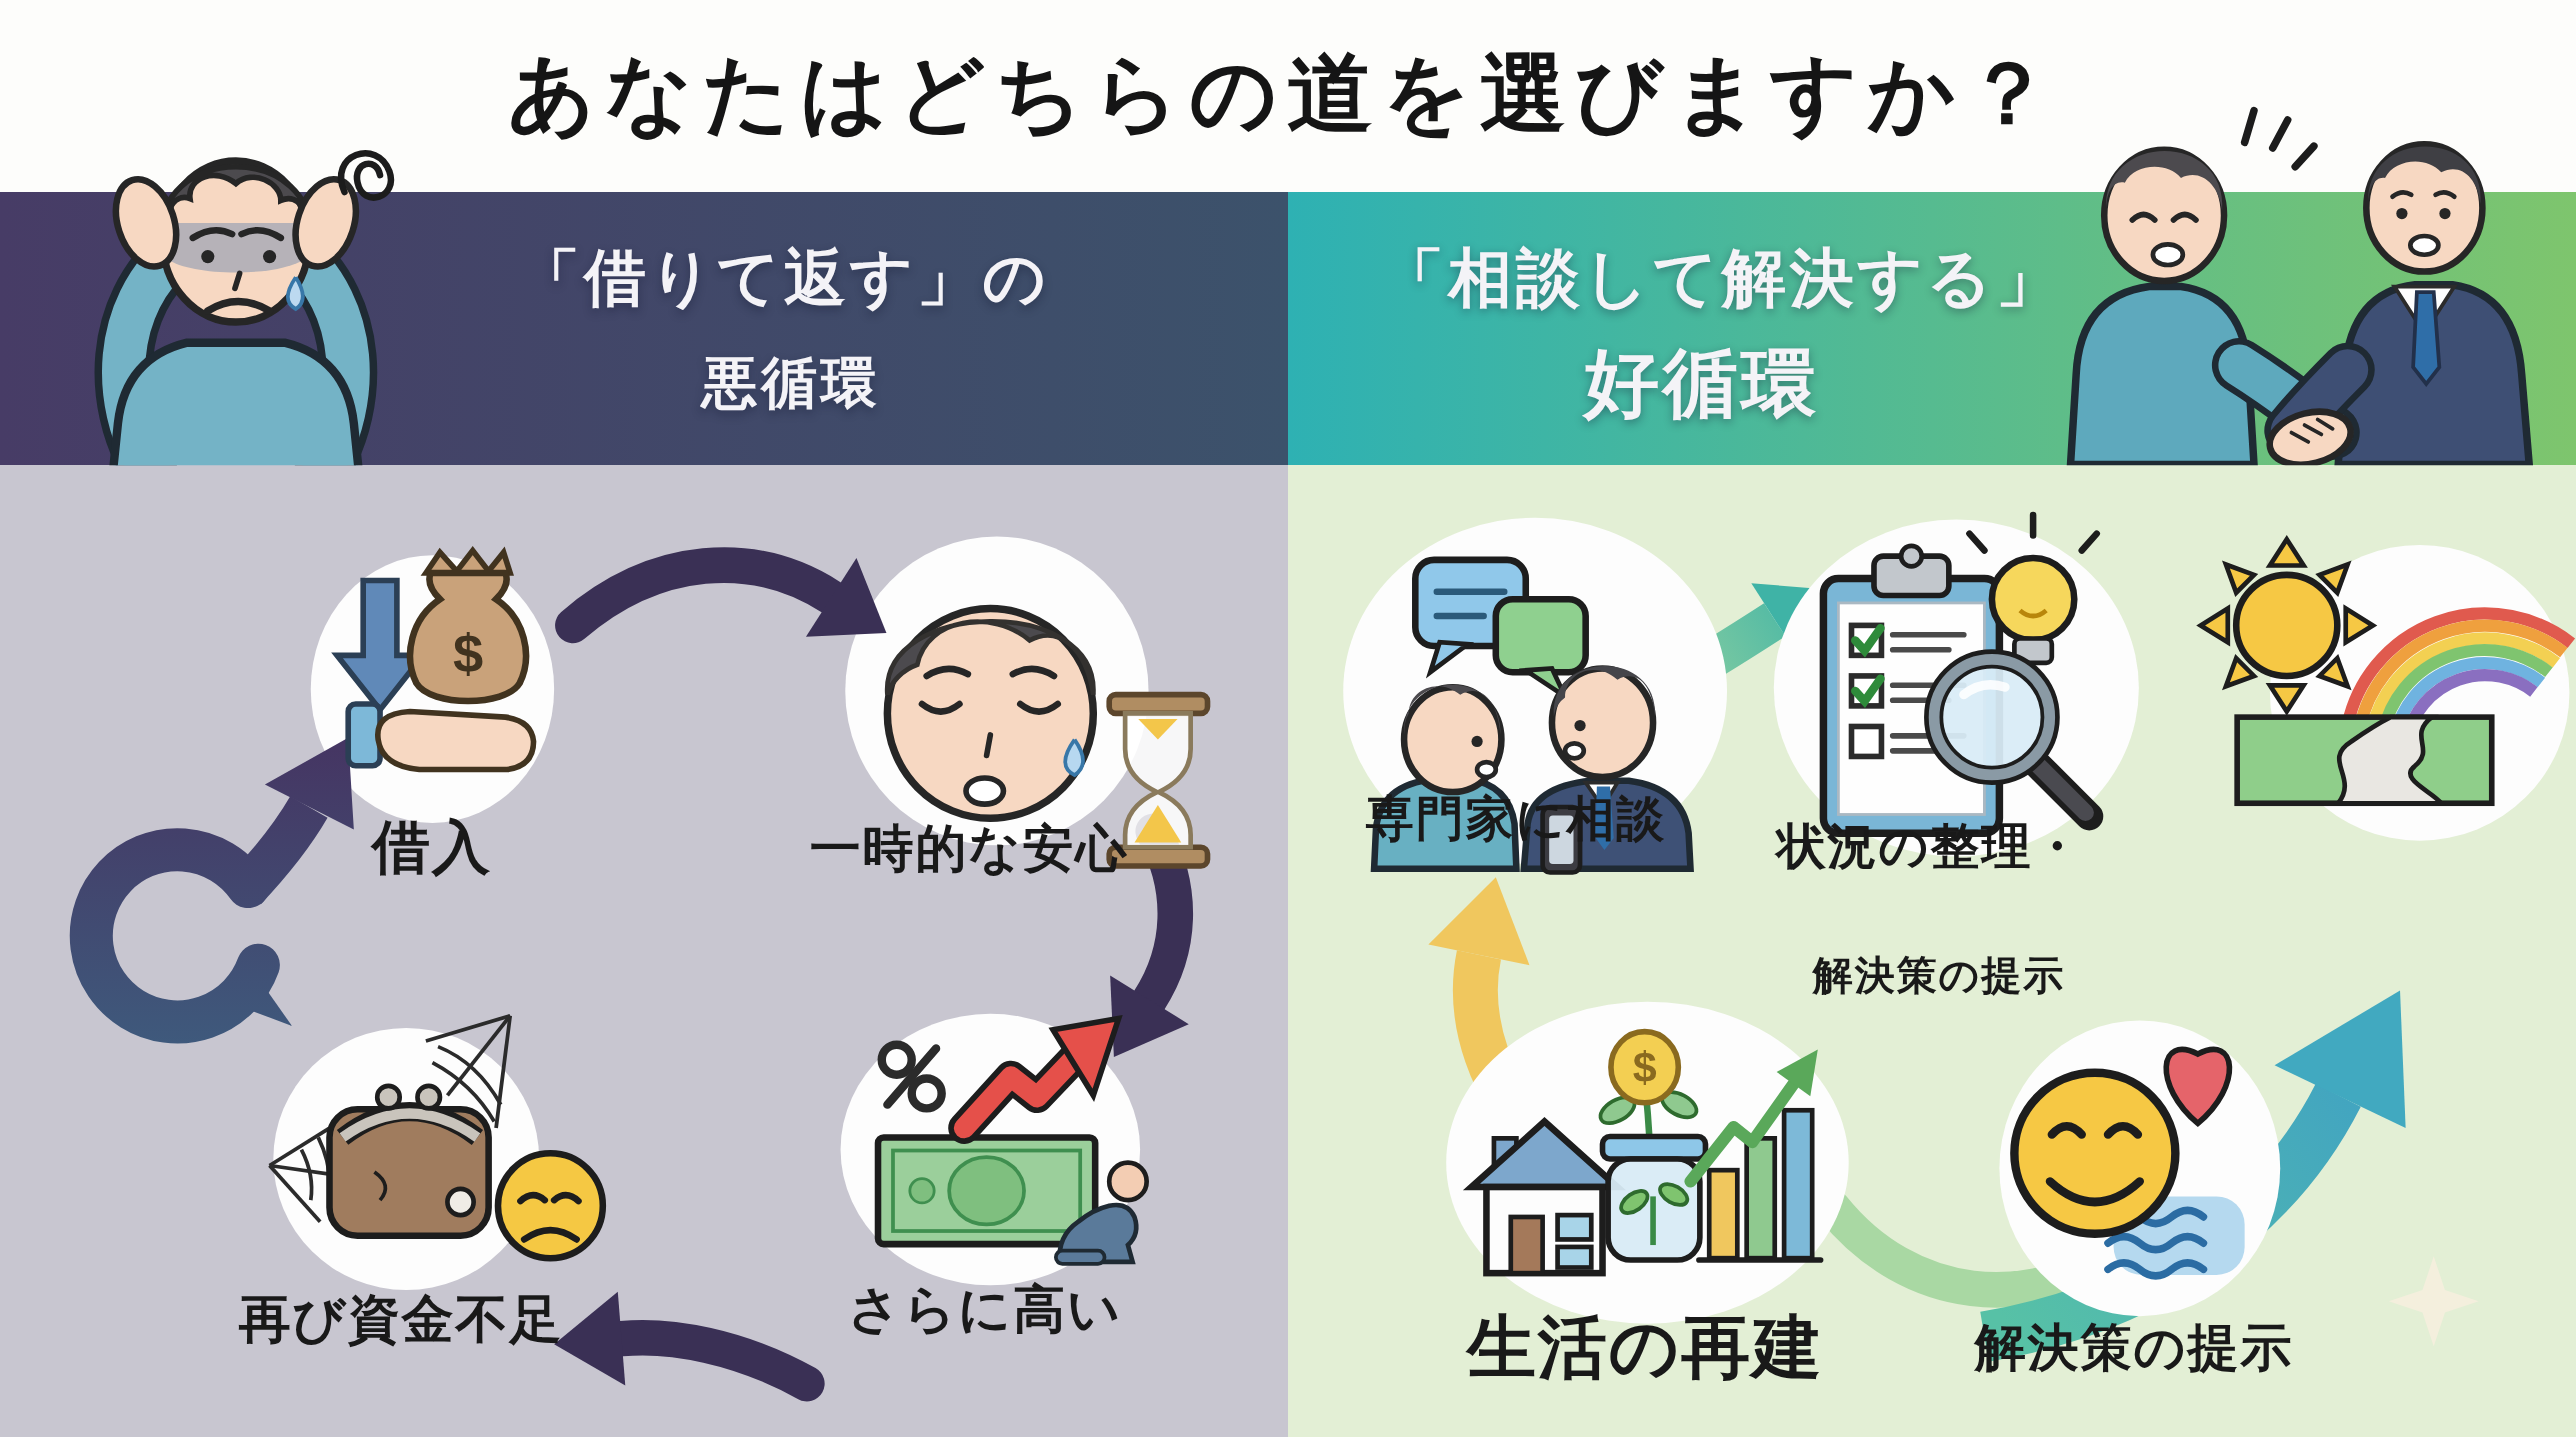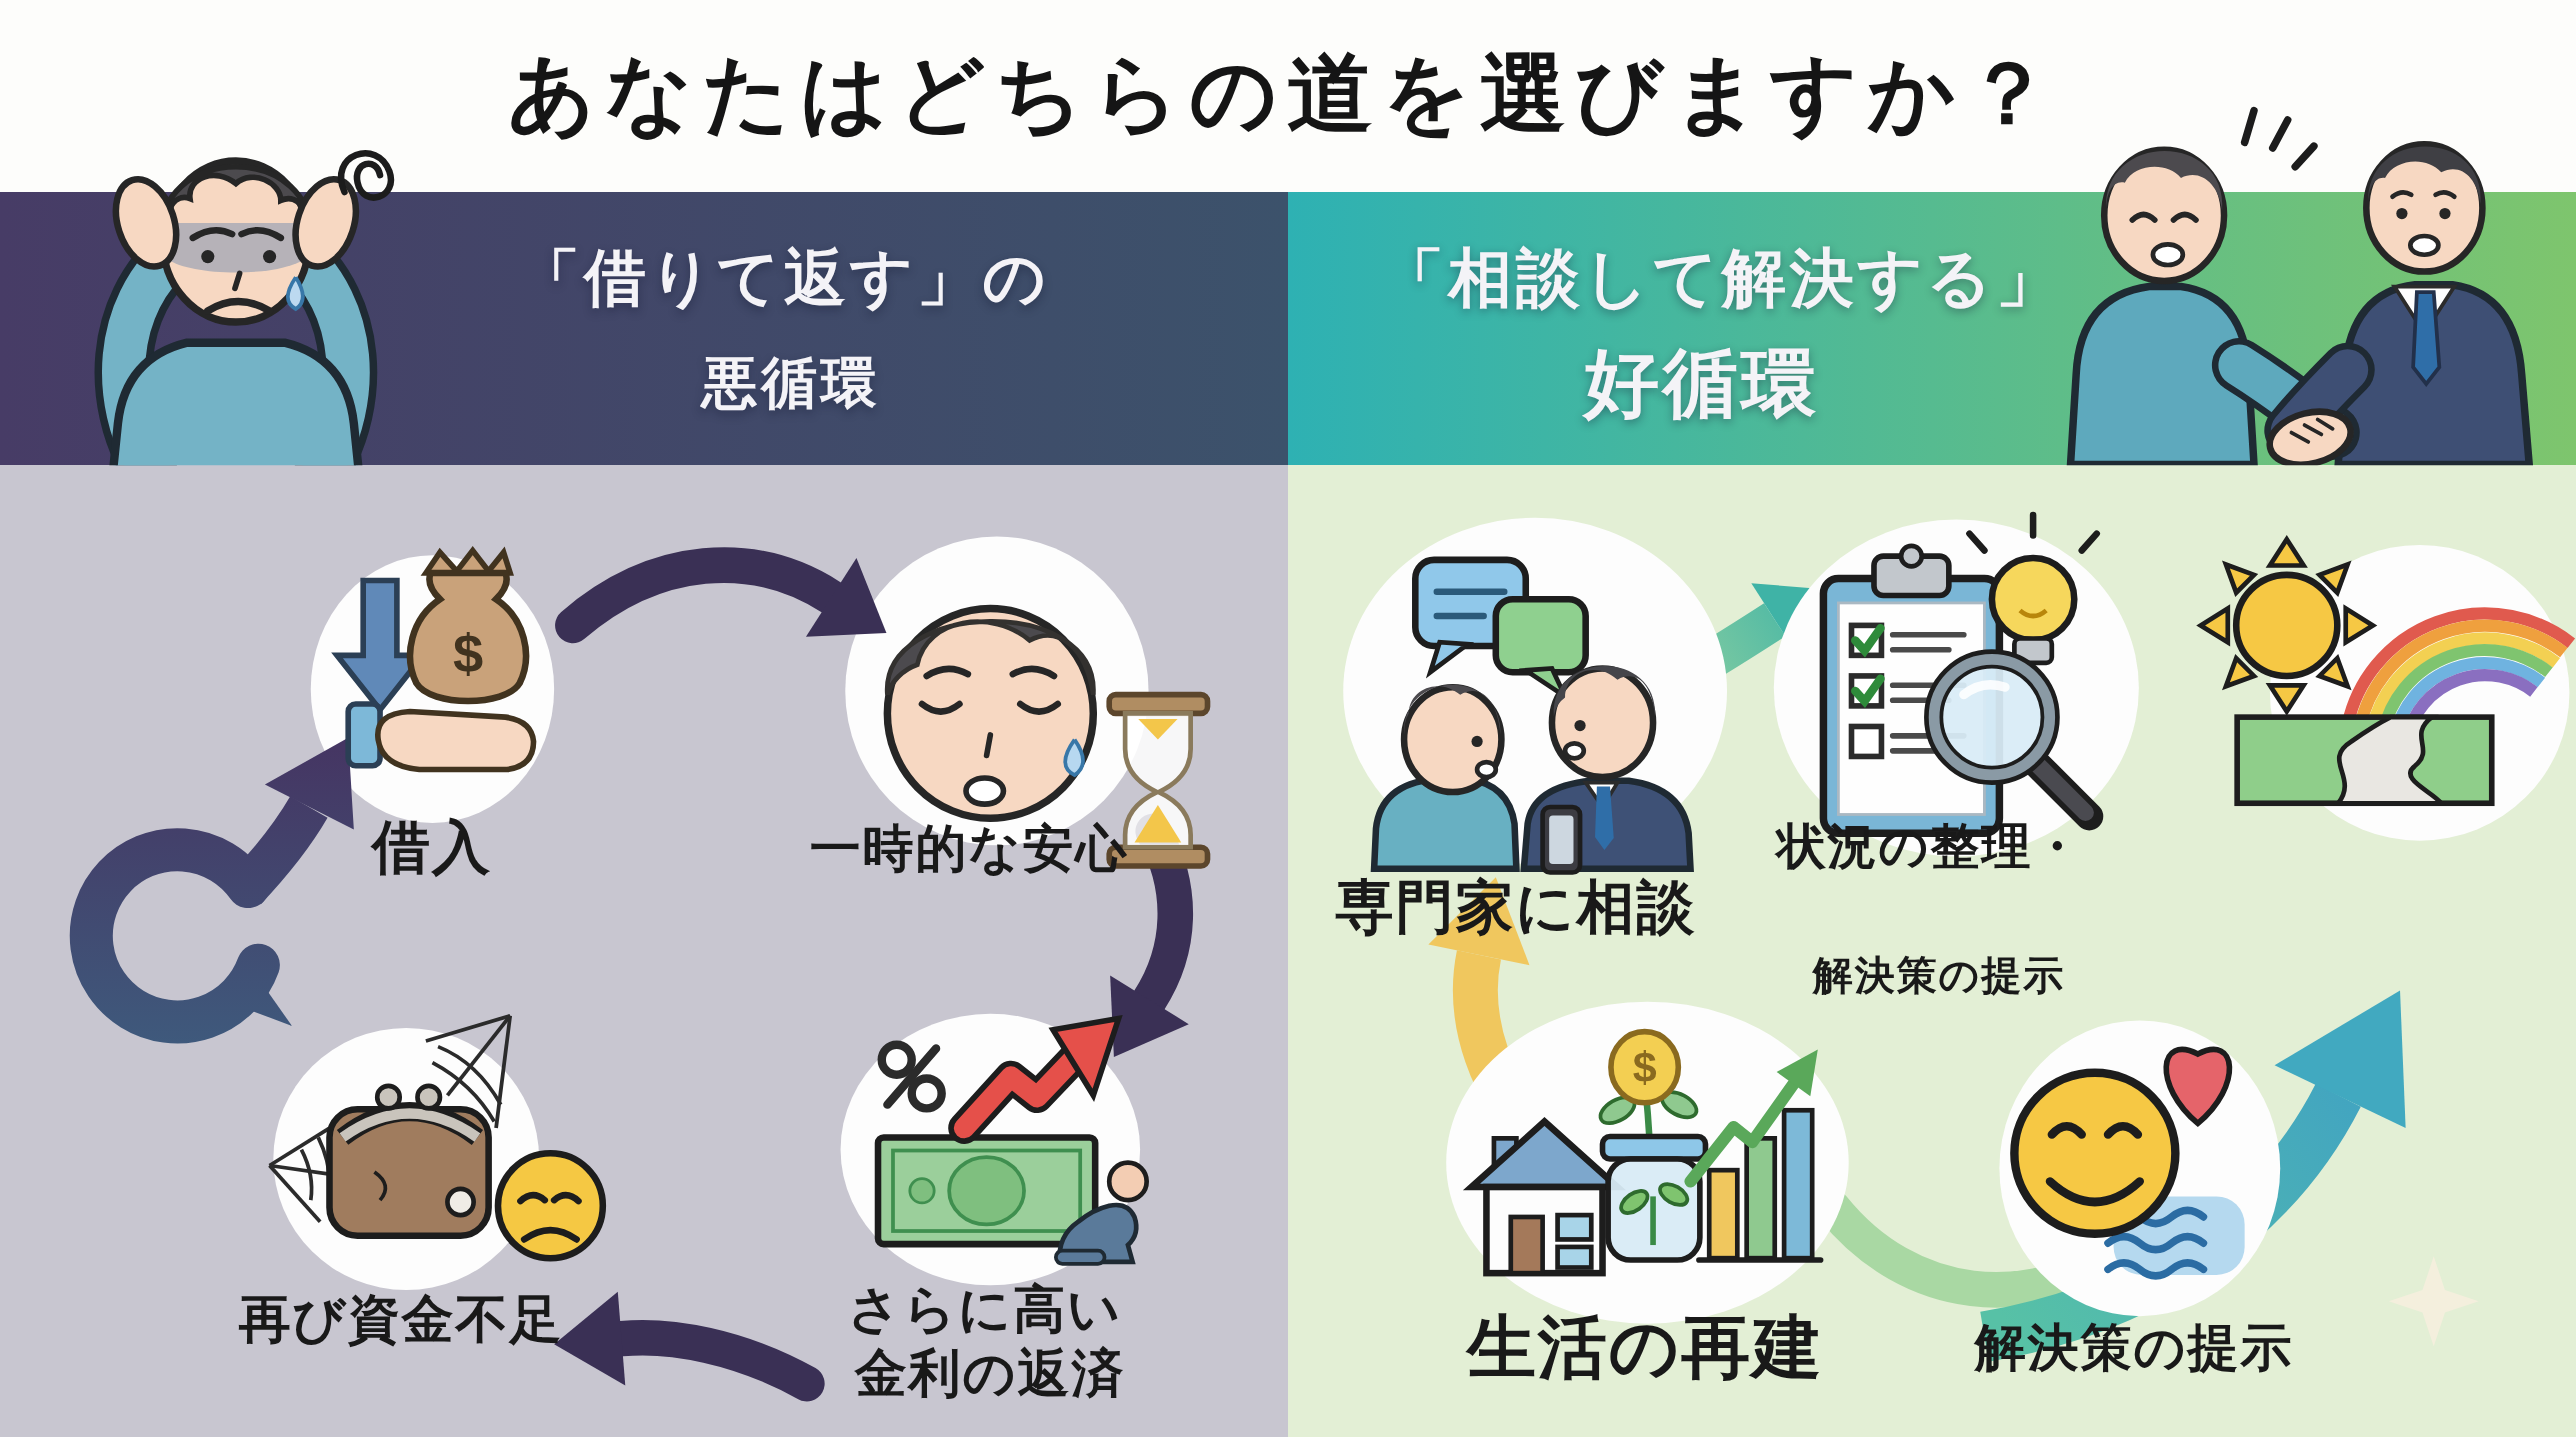--- a/index.html
+++ b/index.html
@@ -346,23 +346,22 @@
   <div class="txt main-title" style="left:1284px;top:94px">あなたはどちらの道を選びますか？</div>
 
   <div class="txt hdr-line" style="left:784px;top:278px;font-size:62px">「借りて返す」の</div>
   <div class="txt hdr-line" style="left:791px;top:384px;font-size:56px">悪循環</div>
   <div class="txt hdr-line" style="left:1722px;top:278px;font-size:64px">「相談して解決する」</div>
   <div class="txt hdr-line" style="left:1702px;top:384px;font-size:75px">好循環</div>
 
   <div class="txt lbl" style="left:432px;top:848px;font-size:58px">借入</div>
   <div class="txt lbl" style="left:969px;top:849px;font-size:51px">一時的な安心</div>
   <div class="txt lbl" style="left:985px;top:1310px;font-size:52px">さらに高い</div>
-  <div class="txt lbl" style="left:990px;top:1374px;font-size:52px">金利の返済</div>
   <div class="txt lbl" style="left:401px;top:1320px;font-size:52px">再び資金不足</div>
 
-  <div class="txt lbl" style="left:1516px;top:908px;font-size:58px">専門家に相談</div>
+  <div class="txt lbl" style="left:1516px;top:819px;font-size:48px">専門家に相談</div>
   <div class="txt lbl" style="left:1930px;top:847px;font-size:49px">状況の整理・</div>
   <div class="txt lbl" style="left:1939px;top:975px;font-size:40px">解決策の提示</div>
   <div class="txt lbl" style="left:1645px;top:1348px;font-size:69px">生活の再建</div>
   <div class="txt lbl" style="left:2134px;top:1348px;font-size:51px">解決策の提示</div>
 
 </div>
 
 
 </body></html>

